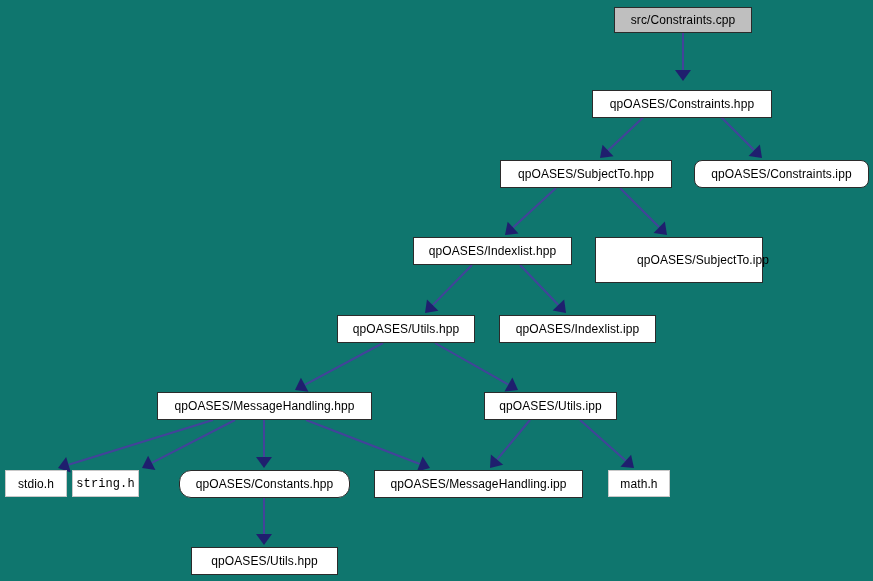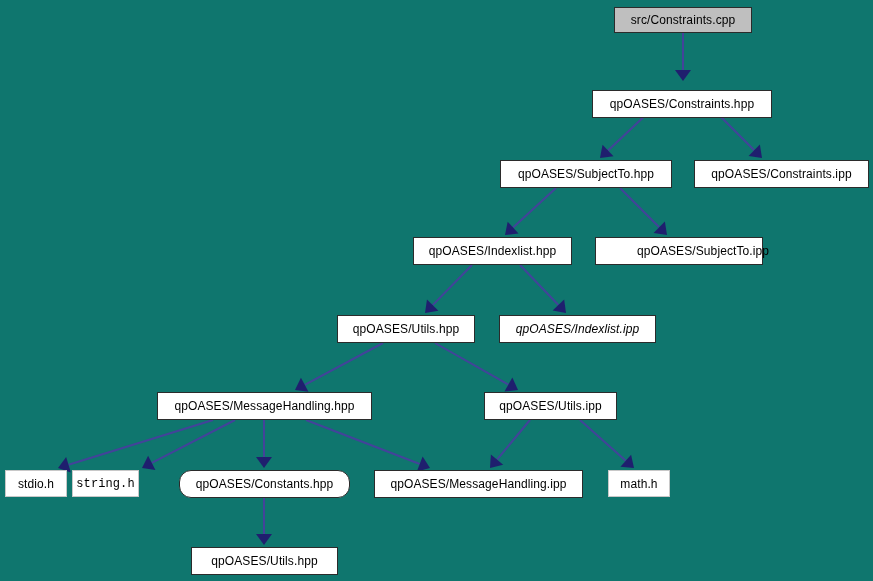--- a/index.html
+++ b/index.html
@@ -124,33 +124,33 @@
   <div id="nodes">
       <div class="node root" style="left: 614px; top: 7px; width: 138px; height: 26px;">
         <span class="node-label">src/Constraints.cpp</span>
       </div>
       <div class="node" style="left: 592px; top: 83px; width: 180px; height: 28px; margin-top: 7px;">
         <span class="node-label">qpOASES/Constraints.hpp</span>
       </div>
       <div class="node" style="left: 500px; top: 160px; width: 172px; height: 28px;">
         <span class="node-label">qpOASES/SubjectTo.hpp</span>
       </div>
-      <div class="node" style="left: 694px; top: 160px; width: 175px; height: 28px;">
+      <div class="node" style="left: 694px; top: 160px; width: 175px; height: 28px; border-radius: 8px;">
         <span class="node-label">qpOASES/Constraints.ipp</span>
       </div>
       <div class="node" style="left: 413px; top: 237px; width: 159px; height: 28px;">
         <span class="node-label">qpOASES/Indexlist.hpp</span>
       </div>
-      <div class="node" style="left: 595px; top: 237px; width: 168px; height: 28px; padding-left: 48px;">
+      <div class="node" style="left: 595px; top: 237px; width: 168px; height: 46px; padding-left: 48px;">
         <span class="node-label">qpOASES/SubjectTo.ipp</span>
       </div>
       <div class="node" style="left: 337px; top: 315px; width: 138px; height: 28px;">
         <span class="node-label">qpOASES/Utils.hpp</span>
       </div>
-      <div class="node" style="left: 499px; top: 315px; width: 157px; height: 28px; font-style: italic;">
+      <div class="node" style="left: 499px; top: 315px; width: 157px; height: 28px;">
         <span class="node-label">qpOASES/Indexlist.ipp</span>
       </div>
       <div class="node" style="left: 157px; top: 392px; width: 215px; height: 28px;">
         <span class="node-label">qpOASES/MessageHandling.hpp</span>
       </div>
       <div class="node" style="left: 484px; top: 392px; width: 133px; height: 28px;">
         <span class="node-label">qpOASES/Utils.ipp</span>
       </div>
       <div class="node system" style="left: 5px; top: 470px; width: 62px; height: 27px;">
         <span class="node-label">stdio.h</span>

